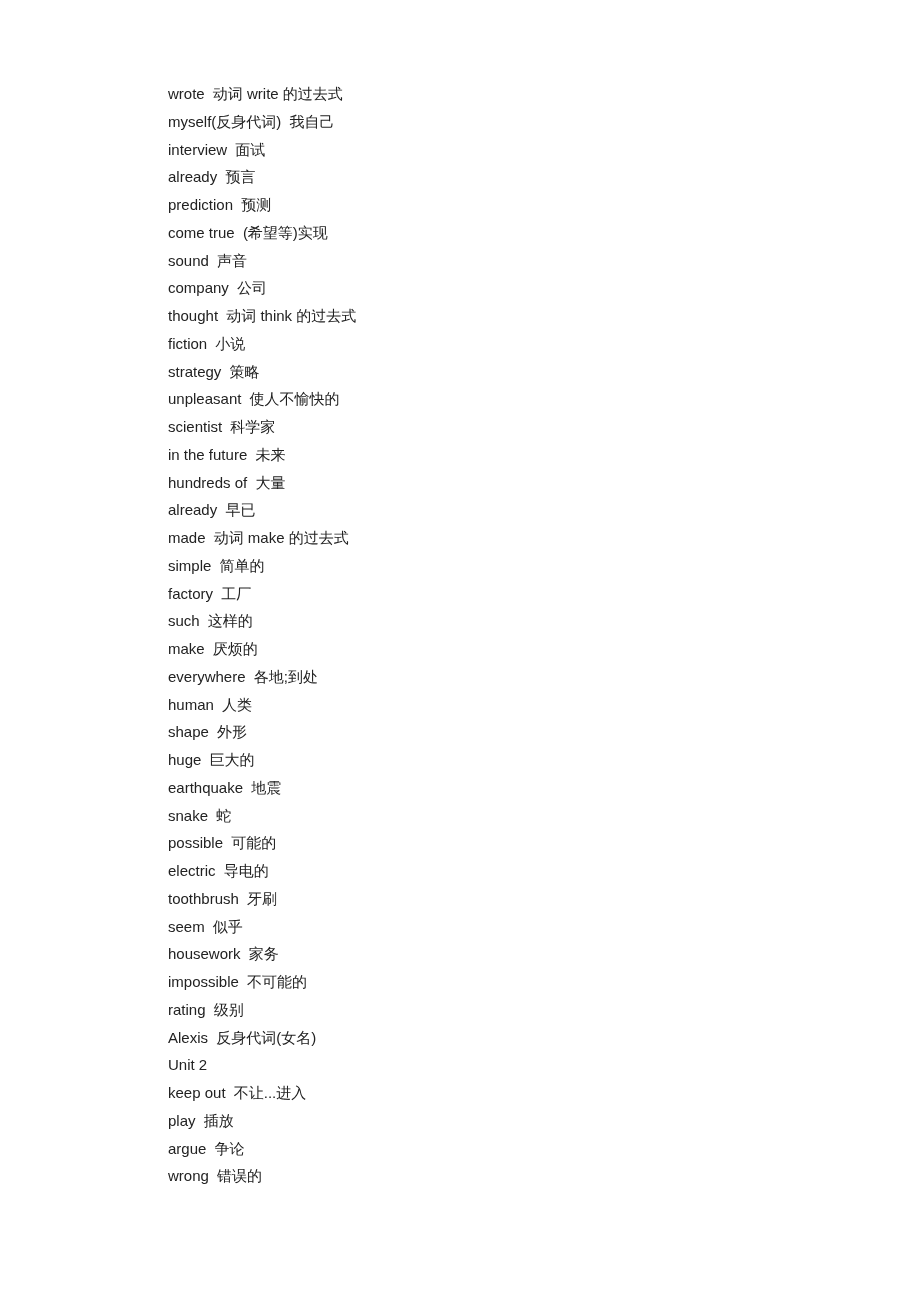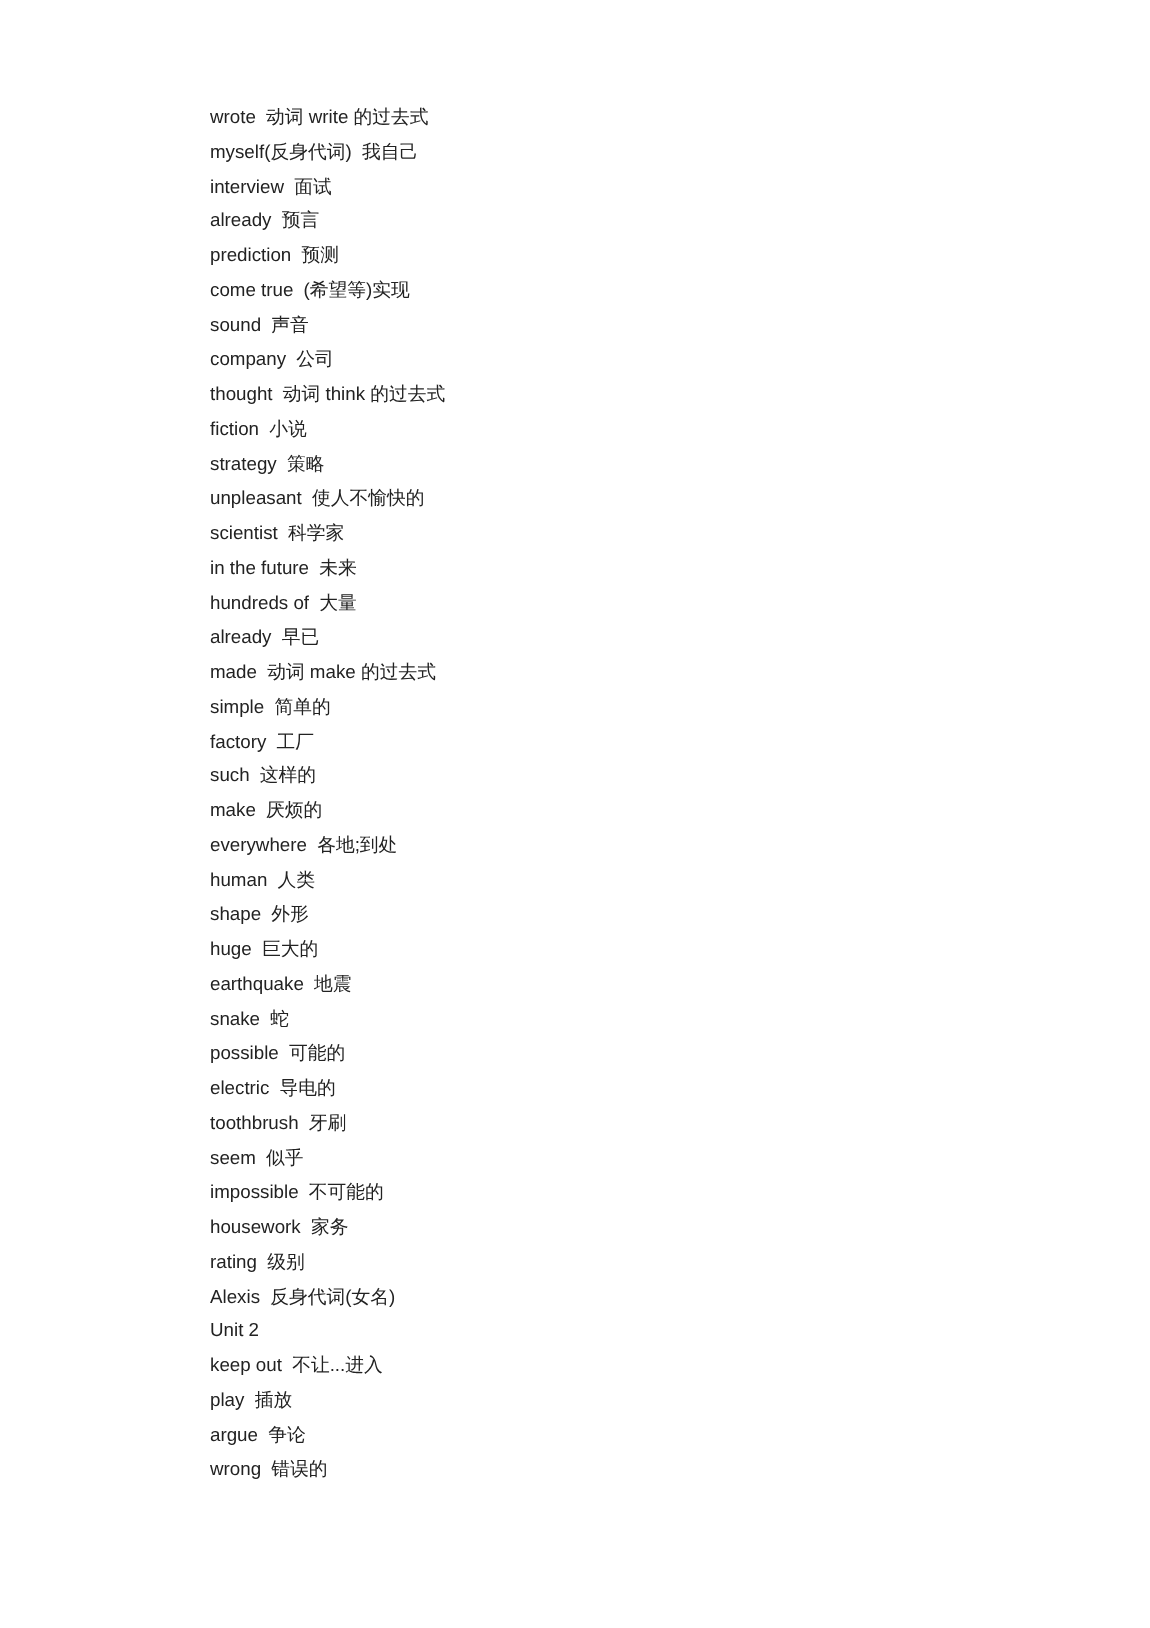--- a/index.html
+++ b/index.html
@@ -61,22 +61,22 @@
     <div class="vocab-item"><span class="en">everywhere</span>  <span class="zh">各地;到处</span></div>
     <div class="vocab-item"><span class="en">human</span>  <span class="zh">人类</span></div>
     <div class="vocab-item"><span class="en">shape</span>  <span class="zh">外形</span></div>
     <div class="vocab-item"><span class="en">huge</span>  <span class="zh">巨大的</span></div>
     <div class="vocab-item"><span class="en">earthquake</span>  <span class="zh">地震</span></div>
     <div class="vocab-item"><span class="en">snake</span>  <span class="zh">蛇</span></div>
     <div class="vocab-item"><span class="en">possible</span>  <span class="zh">可能的</span></div>
     <div class="vocab-item"><span class="en">electric</span>  <span class="zh">导电的</span></div>
     <div class="vocab-item"><span class="en">toothbrush</span>  <span class="zh">牙刷</span></div>
     <div class="vocab-item"><span class="en">seem</span>  <span class="zh">似乎</span></div>
+    <div class="vocab-item"><span class="en">housework</span>  <span class="zh">家务</span></div>
     <div class="vocab-item"><span class="en">impossible</span>  <span class="zh">不可能的</span></div>
-    <div class="vocab-item"><span class="en">housework</span>  <span class="zh">家务</span></div>
     <div class="vocab-item"><span class="en">rating</span>  <span class="zh">级别</span></div>
     <div class="vocab-item"><span class="en">Alexis</span>  <span class="zh">反身代词(女名)</span></div>
     <div class="vocab-item"><span class="en">Unit 2</span></div>
     <div class="vocab-item"><span class="en">keep out</span>  <span class="zh">不让...进入</span></div>
     <div class="vocab-item"><span class="en">play</span>  <span class="zh">插放</span></div>
     <div class="vocab-item"><span class="en">argue</span>  <span class="zh">争论</span></div>
     <div class="vocab-item"><span class="en">wrong</span>  <span class="zh">错误的</span></div>
   </div>
 
 </body></html>

